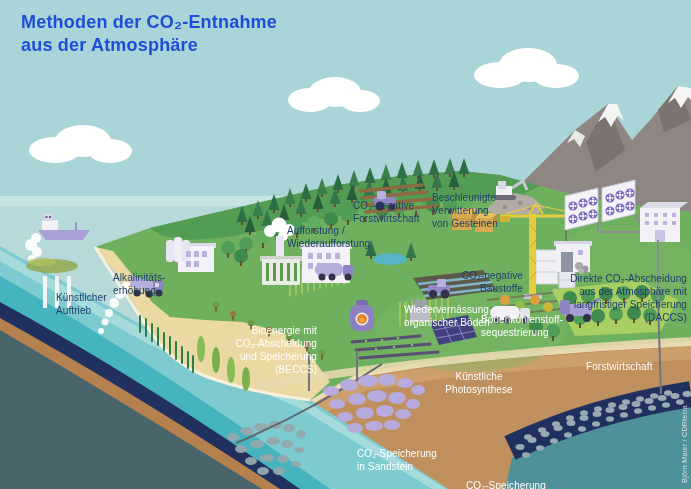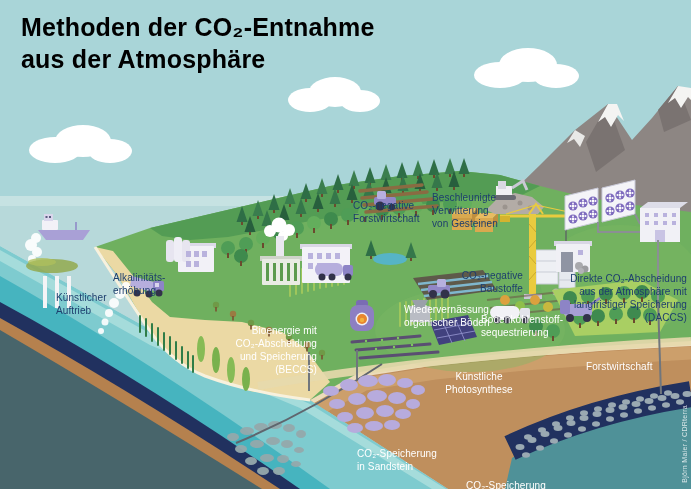--- a/index.html
+++ b/index.html
@@ -3,22 +3,22 @@
 <meta charset="utf-8">
 <style>
   html,body { margin:0; padding:0; background:#ffffff; }
   #stage {
     position:relative; width:691px; height:489px; overflow:hidden;
     font-family:"Liberation Sans", sans-serif; background:#a9d5d8;
   }
   #stage svg { position:absolute; left:0; top:0; }
   .title {
     position:absolute; left:21px; top:11px;
-    font-size:25px; font-weight:bold; letter-spacing:0.2px;
-    line-height:1.28; color:#000000; white-space:pre-line;
+    font-size:18px; font-weight:bold; letter-spacing:0.2px;
+    line-height:1.28; color:#1d4ed8; white-space:pre-line;
   }
   .label {
     position:absolute; font-size:10px; font-weight:normal;
     line-height:1.3; letter-spacing:0.1px; white-space:pre-line;margin-top:44px;
   }
   .dark  { color:#1d3e6d; }
   .light { color:#ffffff; }
   .r { text-align:right; }
   .c { text-align:center; }
   .credit {
@@ -596,20 +596,22 @@
   </g>
 </svg>
 
 <div class="title">Methoden der CO₂-Entnahme
 aus der Atmosphäre</div>
 
 <div class="label dark" style="left:56px;  top:247px;">Künstlicher
 Auftrieb</div>
 <div class="label dark" style="left:113px; top:227px;">Alkalinitäts-
 erhöhung</div>
+<div class="label dark" style="left:287px; top:180px;">Aufforstung /
+Wiederaufforstung</div>
 <div class="label dark" style="left:353px; top:155px;">CO₂-negative
 Forstwirtschaft</div>
 <div class="label dark" style="left:432px; top:147px;">Beschleunigte
 Verwitterung
 von Gesteinen</div>
 <div class="label dark r" style="right:168px; top:225px;">CO₂-negative
 Baustoffe</div>
 <div class="label dark r" style="right:4px;  top:228px;">Direkte CO₂-Abscheidung
 aus der Atmosphäre mit
 langfristiger Speicherung

